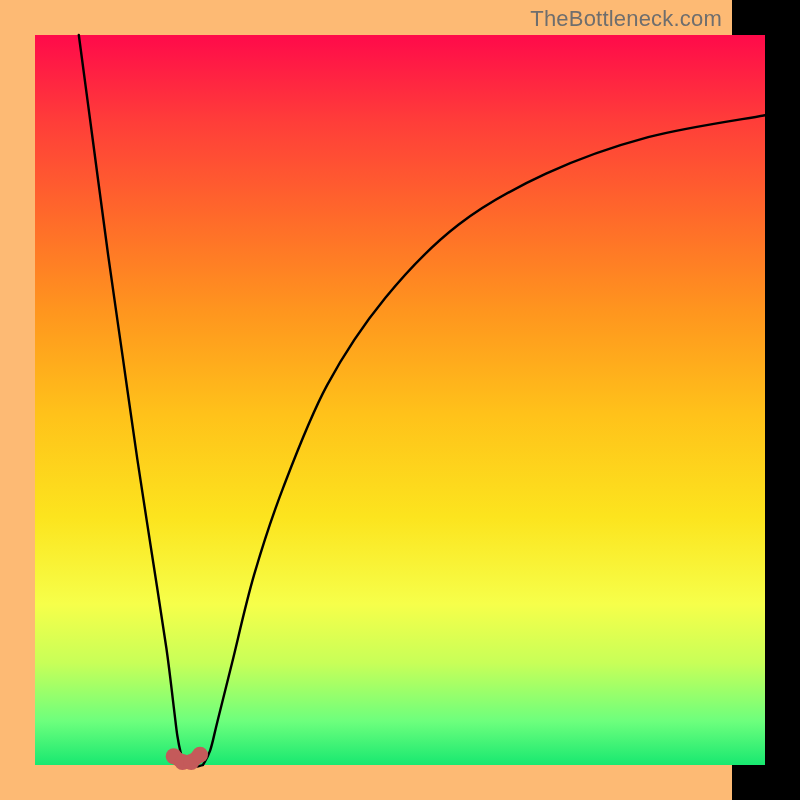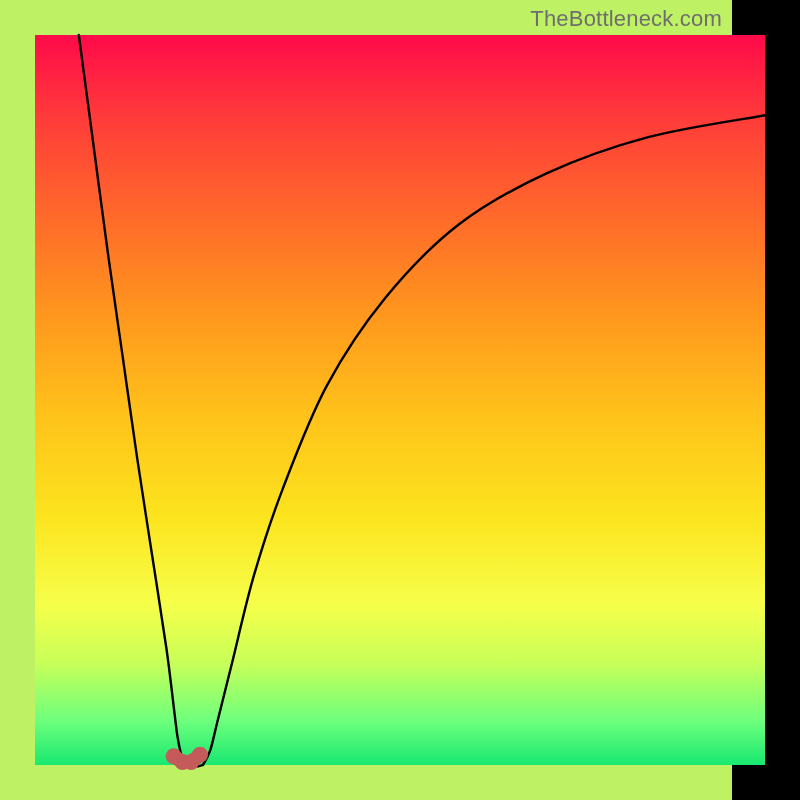--- a/index.html
+++ b/index.html
@@ -9,21 +9,21 @@
     height: 800px;
     background: #000;
     overflow: hidden;
   }
   .frame {
     position: absolute;
     top: 0;
     left: 0;
     width: 732px;
     height: 800px;
-    background: #bef264;
+    background: #fdba74;
   }
   .plot {
     position: absolute;
     
     left: 35px;
     top: 35px;
     width: 730px;
     height: 730px;
     background: linear-gradient(
       to bottom,

